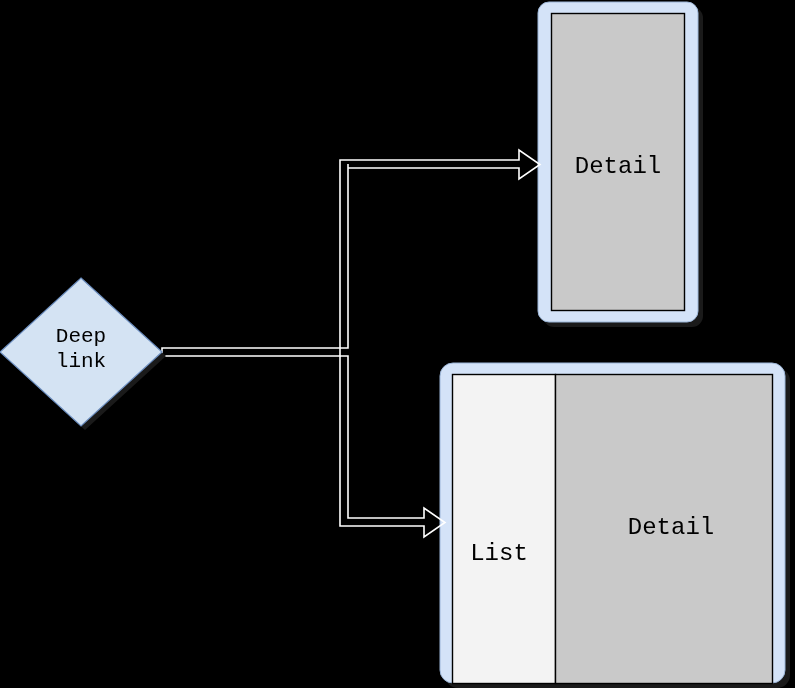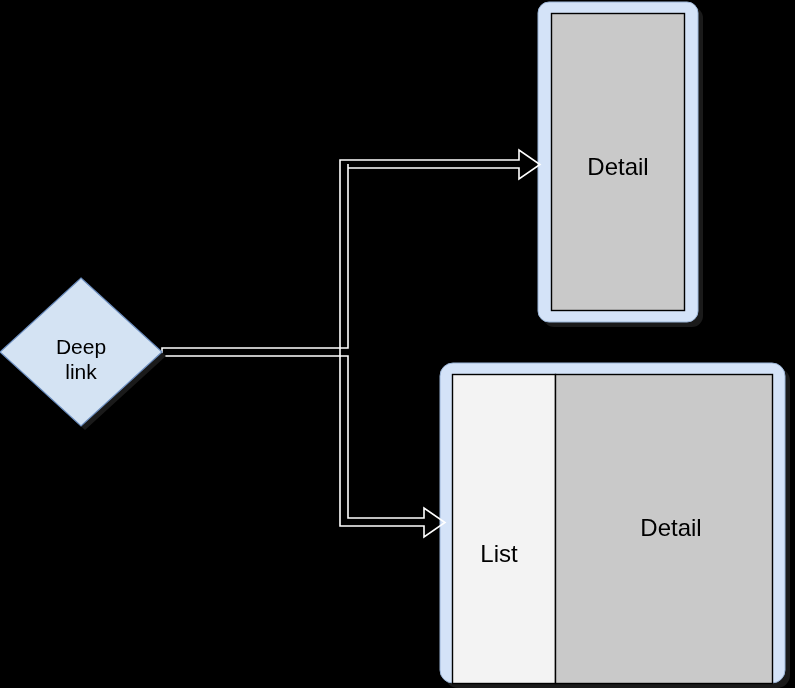--- a/index.html
+++ b/index.html
@@ -18,30 +18,30 @@
   #canvas svg {
     position: absolute;
     top: 0;
     left: 0;
     width: 795px;
     height: 688px;
   }
   .node-label {
     position: absolute;
     color: #000000;
-    font-family: Liberation Sans, sans-serif;
+    font-family: Liberation Mono, monospace;
     font-size: 22px;
     line-height: 26px;
     text-align: center;
     white-space: pre-line;
     pointer-events: none;
   }
   .label-deeplink {
     left: 20px;
-    top: 334px;
+    top: 324px;
     width: 122px;
     font-size: 21px;
     line-height: 25px;
   }
   .label-detail-top {
     left: 548px;
     top: 154px;
     width: 140px;
     font-size: 24px;
   }

